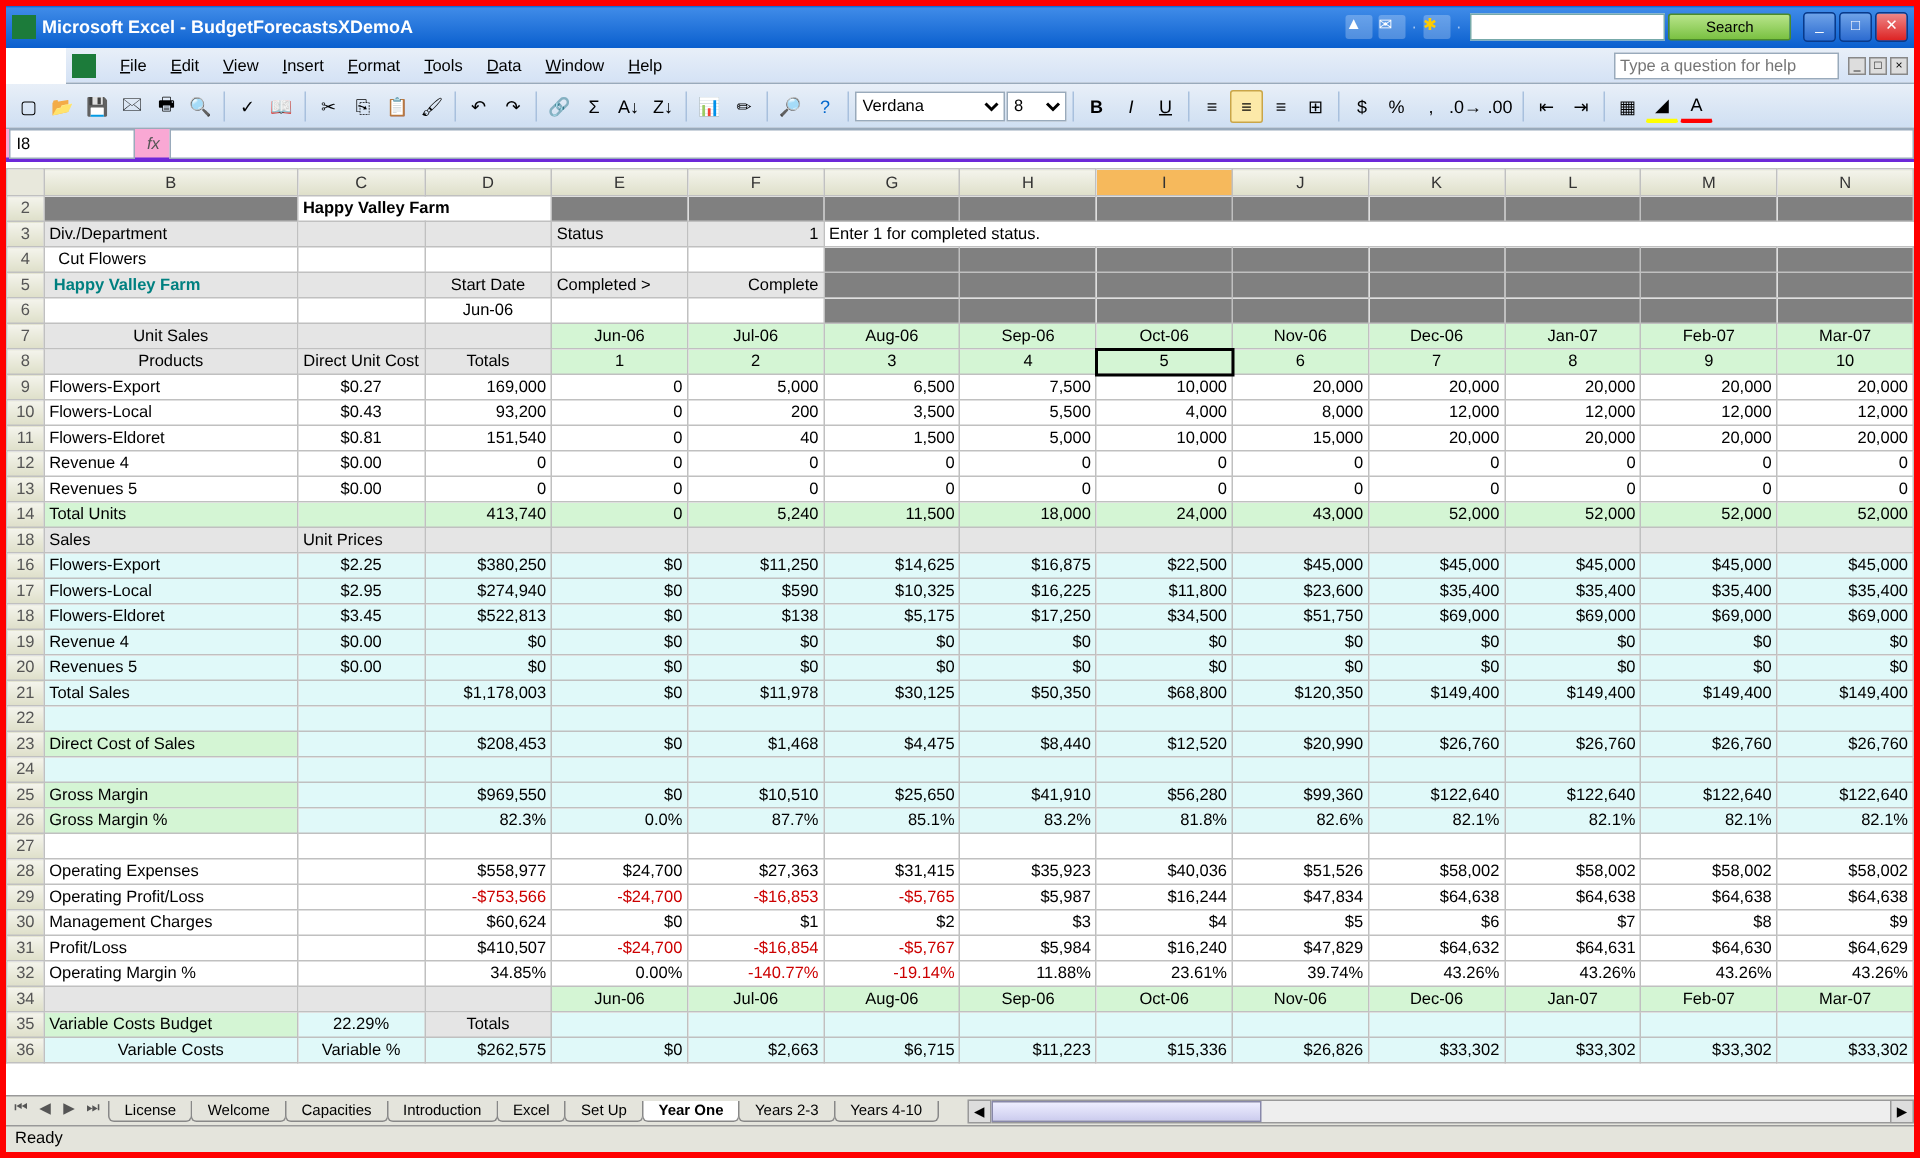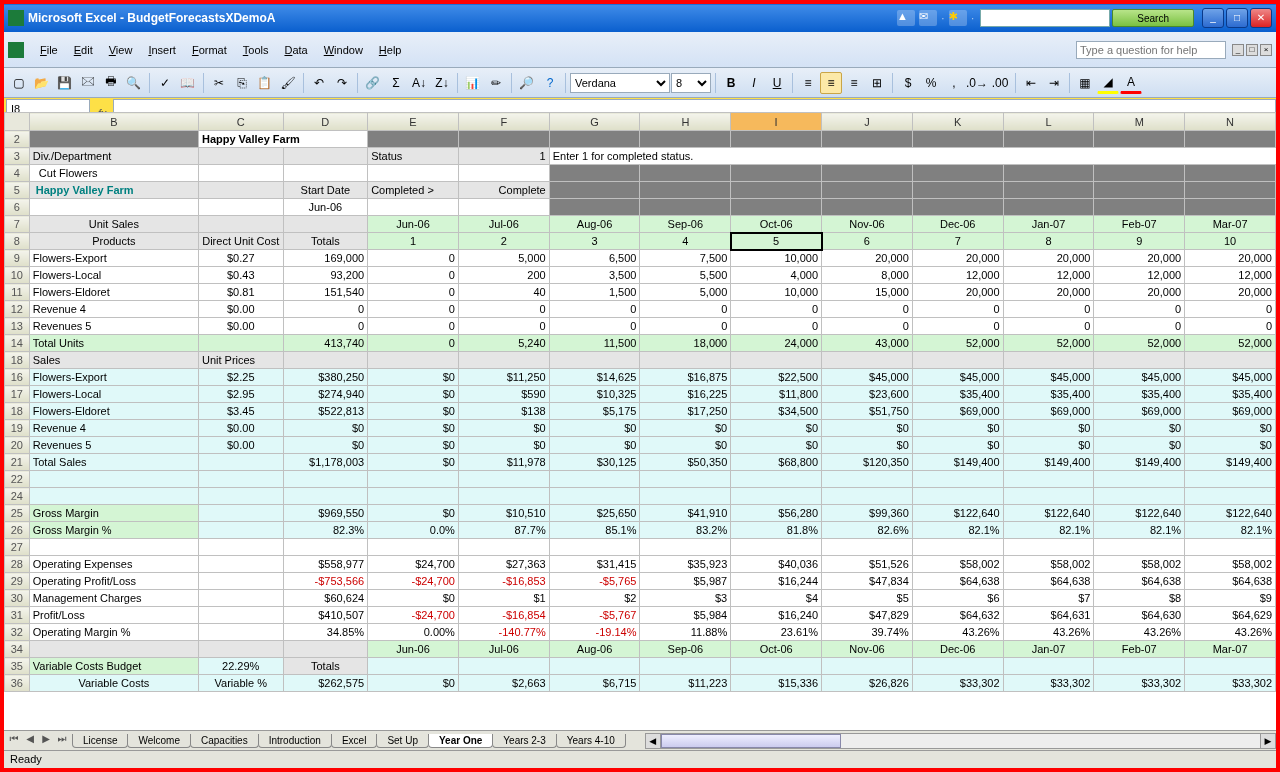--- a/index.html
+++ b/index.html
@@ -13,40 +13,40 @@
 .titlebar .sysbtn { width: 22px; height: 20px; background: linear-gradient(#6fa3e8,#2c6bd0); border: 1px solid #0a3a8a; border-radius: 3px; color: #fff; text-align: center; line-height: 18px; font-size: 10px; cursor: pointer; }
 .titlebar .sysbtn.close { background: linear-gradient(#e88,#d22); }
 .titlebar .extras { display: flex; gap: 4px; align-items: center; margin-right: 6px; }
 .titlebar .extras .xbtn { width: 18px; height: 16px; background: rgba(255,255,255,.25); border-radius: 2px; }
 .titlebar .extras .sep { color: rgba(255,255,255,.6); }
 .titlebar .search { display: flex; gap: 2px; align-items: center; margin-right: 8px; }
 .titlebar .search input { height: 18px; width: 130px; font-size: 11px; padding: 0 3px; border: 1px solid #7aa; }
 .titlebar .search button { height: 18px; font-size: 10px; background: linear-gradient(#b8e48a,#7ac142); border: 1px solid #4a8a2a; border-radius: 2px; padding: 0 24px; cursor: pointer; }
 
 
-.menubar { background: linear-gradient(#e8eff8,#d4e2f5); height: 36px; display: flex; align-items: center; padding: 0 4px; border-bottom: 1px solid #9ab; }
+.menubar { background: linear-gradient(#e8eff8,#d4e2f5); height: 24px; display: flex; align-items: center; padding: 0 4px; border-bottom: 1px solid #9ab; margin-left: 40px; }
 .menubar .appicon { width: 16px; height: 16px; background: #1c7b3a; margin-right: 8px; }
 .menubar .menu { padding: 2px 8px; cursor: pointer; }
 .menubar .menu u { text-decoration: underline; }
 .menubar .helpbox { margin-left: auto; }
 .menubar .helpbox input { width: 150px; height: 18px; font-size: 11px; padding: 0 3px; color: #888; border: 1px solid #9ab; }
 .menubar .winctl { display: flex; gap: 2px; margin-left: 6px; }
 .menubar .winctl span { width: 12px; height: 12px; border: 1px solid #888; background: #ddd; cursor: pointer; font-size: 8px; text-align: center; line-height: 10px; }
 
 
 .toolbar { background: linear-gradient(#e8eff8,#cfdff2); height: 30px; display: flex; align-items: center; padding: 0 4px; border-bottom: 1px solid #9ab; gap: 1px; }
 .tbtn { width: 22px; height: 22px; background: transparent; border: 1px solid transparent; display: inline-flex; align-items: center; justify-content: center; cursor: pointer; border-radius: 2px; font-size: 12px; }
 .tsep { width: 1px; height: 20px; background: #a8c0dd; margin: 0 3px; }
 .tsel { height: 20px; font-size: 11px; border: 1px solid #9ab; background: #fff; }
 .narrow { width: 100px; }
 .tiny { width: 40px; }
 .bold{font-weight:bold}.italic{font-style:italic}.under{text-decoration:underline}
 
 
-.fbar { height: 22px; display: flex; align-items: flex-end; border-bottom: 1px solid #6d28d9; background: #fde047; }
+.fbar { height: 22px; display: flex; align-items: center; border-bottom: 3px solid #6d28d9; background: #f9a8d4; }
 .fbar .namebx { width: 84px; height: 20px; border: 1px solid #9ab; padding: 0 4px; font-size: 11px; margin: 0 2px; }
 .fbar .fx { padding: 0 6px; font-style: italic; color: #555; }
 .fbar .formula { flex: 1; height: 20px; border: 1px solid #9ab; }
 
 
 .gridwrap { position: absolute; top: 108px; left: 0; right: 0; bottom: 38px; overflow: hidden; background: #fff; }
 .grid { border-collapse: collapse; table-layout: fixed; width: 1272px; font-size: 11px; }
 .grid th, .grid td { border: 1px solid #c0c0c0; height: 17px; padding: 0 3px; overflow: hidden; white-space: nowrap; }
 .grid .colhdr { background: linear-gradient(#f4f4ec,#dedfc9); text-align: center; font-weight: normal; height: 18px; color: #333; }
 .grid .colhdr.sel { background: #f6b95c; }
@@ -540,20 +540,36 @@
           <td class="cell-cyan"></td>
           <td class="cell-cyan"></td>
           <td class="cell-cyan"></td>
           <td class="cell-cyan"></td>
           <td class="cell-cyan"></td>
           <td class="cell-cyan"></td>
           <td class="cell-cyan"></td>
           <td class="cell-cyan"></td>
         </tr>
         <tr>
+          <th class="rowhdr">23</th>
+          <td class="hdr-greenL">Direct Cost of Sales</td>
+          <td class="cell-cyan"></td>
+          <td class="cell-cyan txt-r">$208,453</td>
+          <td class="cell-cyan txt-r">$0</td>
+          <td class="cell-cyan txt-r">$1,468</td>
+          <td class="cell-cyan txt-r">$4,475</td>
+          <td class="cell-cyan txt-r">$8,440</td>
+          <td class="cell-cyan txt-r">$12,520</td>
+          <td class="cell-cyan txt-r">$20,990</td>
+          <td class="cell-cyan txt-r">$26,760</td>
+          <td class="cell-cyan txt-r">$26,760</td>
+          <td class="cell-cyan txt-r">$26,760</td>
+          <td class="cell-cyan txt-r">$26,760</td>
+        </tr>
+        <tr>
           <th class="rowhdr">24</th>
           <td class="cell-cyan"></td>
           <td class="cell-cyan"></td>
           <td class="cell-cyan"></td>
           <td class="cell-cyan"></td>
           <td class="cell-cyan"></td>
           <td class="cell-cyan"></td>
           <td class="cell-cyan"></td>
           <td class="cell-cyan"></td>
           <td class="cell-cyan"></td>

